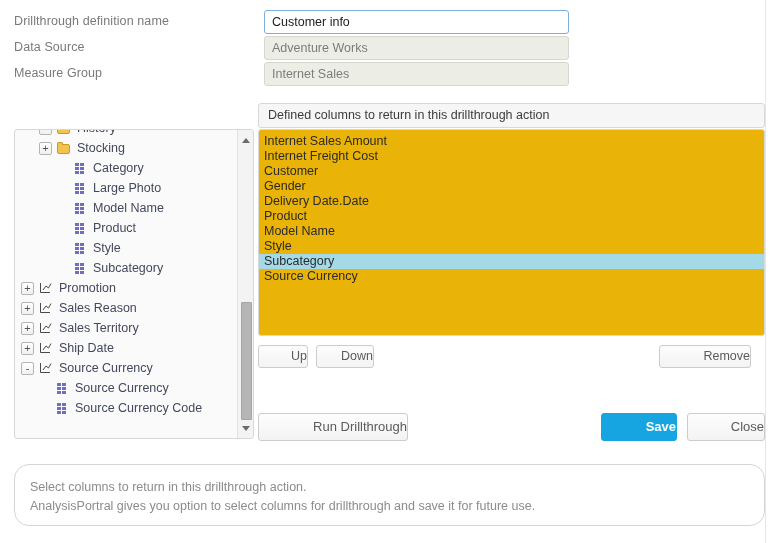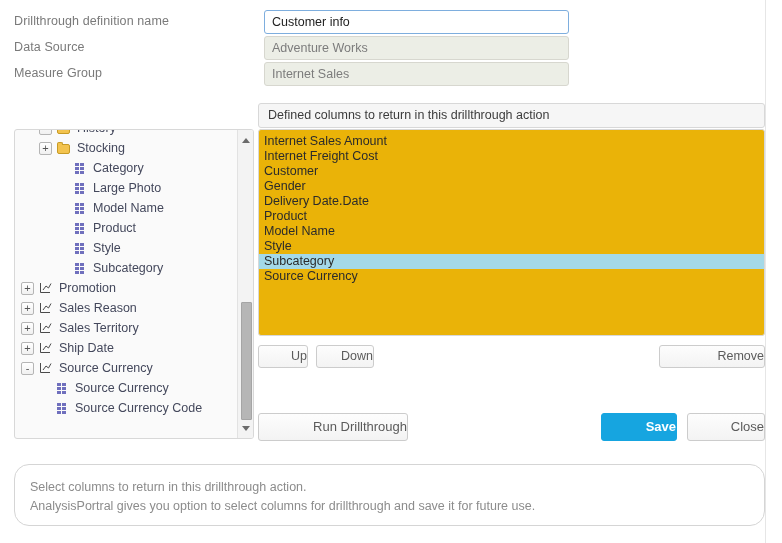--- a/index.html
+++ b/index.html
@@ -522,21 +522,21 @@
         <div class="list-item">Product</div>
         <div class="list-item">Model Name</div>
         <div class="list-item">Style</div>
         <div class="list-item selected">Subcategory</div>
         <div class="list-item">Source Currency</div>
       </div>
   </div>
 
   <button class="btn" style="left:258px; top:345px; width:50px;">Up</button>
   <button class="btn" style="left:316px; top:345px; width:58px;">Down</button>
-  <button class="btn" style="left:659px; top:345px; width:106px;">Remove</button>
+  <button class="btn" style="left:659px; top:345px; width:92px;">Remove</button>
 
   <button class="btn big" style="left:258px; top:413px; width:150px;">Run Drillthrough</button>
   <button class="btn big primary" style="left:601px; top:413px; width:76px;">Save</button>
   <button class="btn big" style="left:687px; top:413px; width:78px;">Close</button>
 
   <div class="info-box">
     <div class="info-line">Select columns to return in this drillthrough action.</div>
     <div class="info-line">AnalysisPortral gives you option to select columns for drillthrough and save it for future use.</div>
   </div>
 

